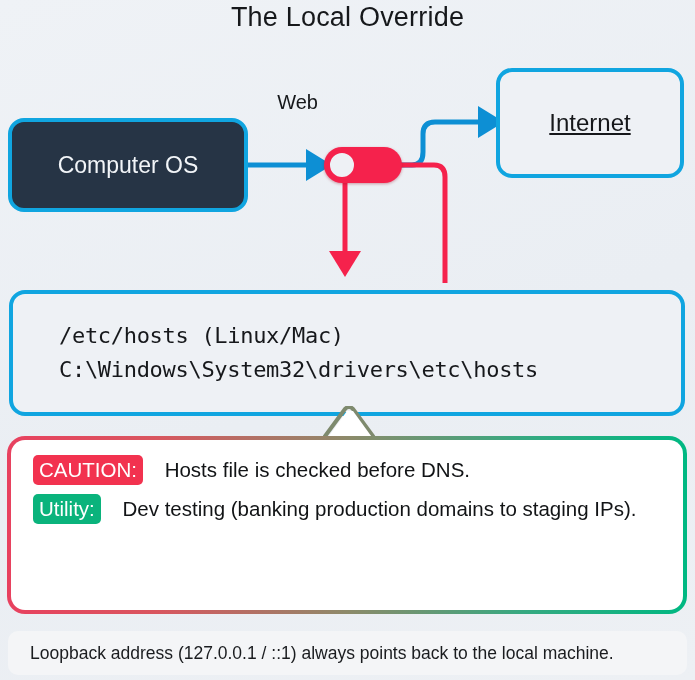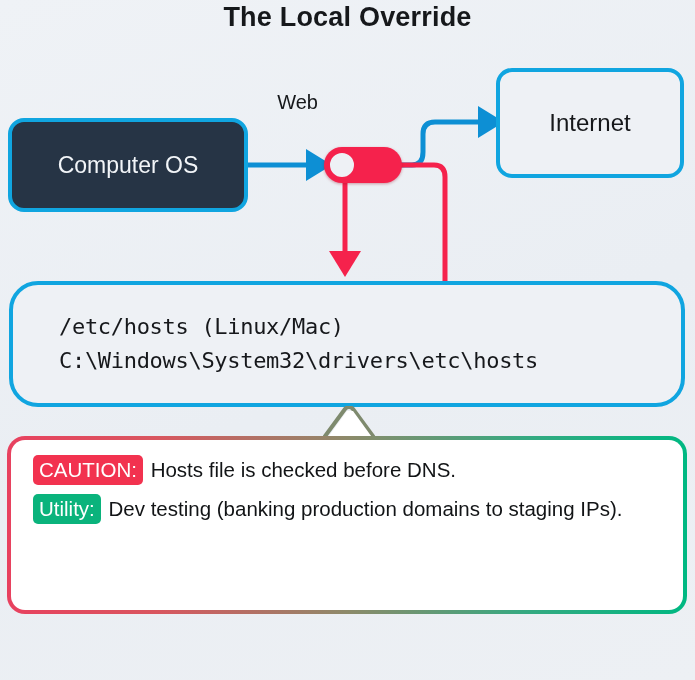--- a/index.html
+++ b/index.html
@@ -21,21 +21,21 @@
   }
 
   
   #title {
     position: absolute;
     left: 0;
     top: 2px;
     width: 695px;
     text-align: center;
     font-size: 27px;
-    font-weight: 700;
+    font-weight: 400;
     color: #16181b;
     letter-spacing: 0.2px;
   }
 
   
   #os-box {
     position: absolute;
     left: 8px;
     top: 118px;
     width: 240px;
@@ -60,20 +60,21 @@
     height: 110px;
     box-sizing: border-box;
     background: #eef1f5;
     border: 4px solid #10a5e0;
     border-radius: 16px;
     display: flex;
     align-items: center;
     justify-content: center;
     color: #16181b;
     font-size: 24px;
+    text-decoration: underline;
   }
 
   
   #web-query {
     position: absolute;
     left: 214px;
     top: 90px;
     width: 104px;
     text-align: right;
     font-size: 20px;
@@ -111,27 +112,27 @@
     border-radius: 50%;
     background: #eef1f5;
     border: 3px solid #f5224c;
     box-sizing: border-box;
   }
 
   
   #hosts-box {
     position: absolute;
     left: 9px;
-    top: 281px;
+    top: 290px;
     width: 676px;
     height: 126px;
     box-sizing: border-box;
     background: #eef1f5;
     border: 4px solid #10a5e0;
-    border-radius: 29px;
+    border-radius: 16px;
     display: flex;
     flex-direction: column;
     justify-content: center;
     padding-left: 46px;
   }
   .hosts-line {
     font-family: "DejaVu Sans Mono", "Liberation Mono", monospace;
     font-size: 22px;
     line-height: 34px;
     color: #16181b;
@@ -166,21 +167,21 @@
   .callout-row {
     font-size: 20.5px;
     line-height: 30px;
     color: #121416;
   }
   .badge {
     display: inline;
     color: #ffffff;
     border-radius: 5px;
     padding: 3px 6px 4px 6px;
-    margin-right: 2px;
+    margin-right: 16px;
     font-size: 20.5px;
     box-decoration-break: clone;
     -webkit-box-decoration-break: clone;
   }
   .badge-red { background: #f2324f; }
   .badge-green { background: #0ab37c; text-align: center; }
 
   
   #notch {
     position: absolute;
@@ -269,14 +270,17 @@
 
       <div class="callout-row">
         <span class="badge badge-green">Utility:</span>
         <span>Dev testing (banking production domains to staging IPs).</span>
       </div>
 
 
     </div>
   </div>
 
+  <div id="footer">
+    <span>Loopback address (127.0.0.1 / ::1) always points back to the local machine.</span>
+  </div>
 
 </div>
 
 </body></html>

